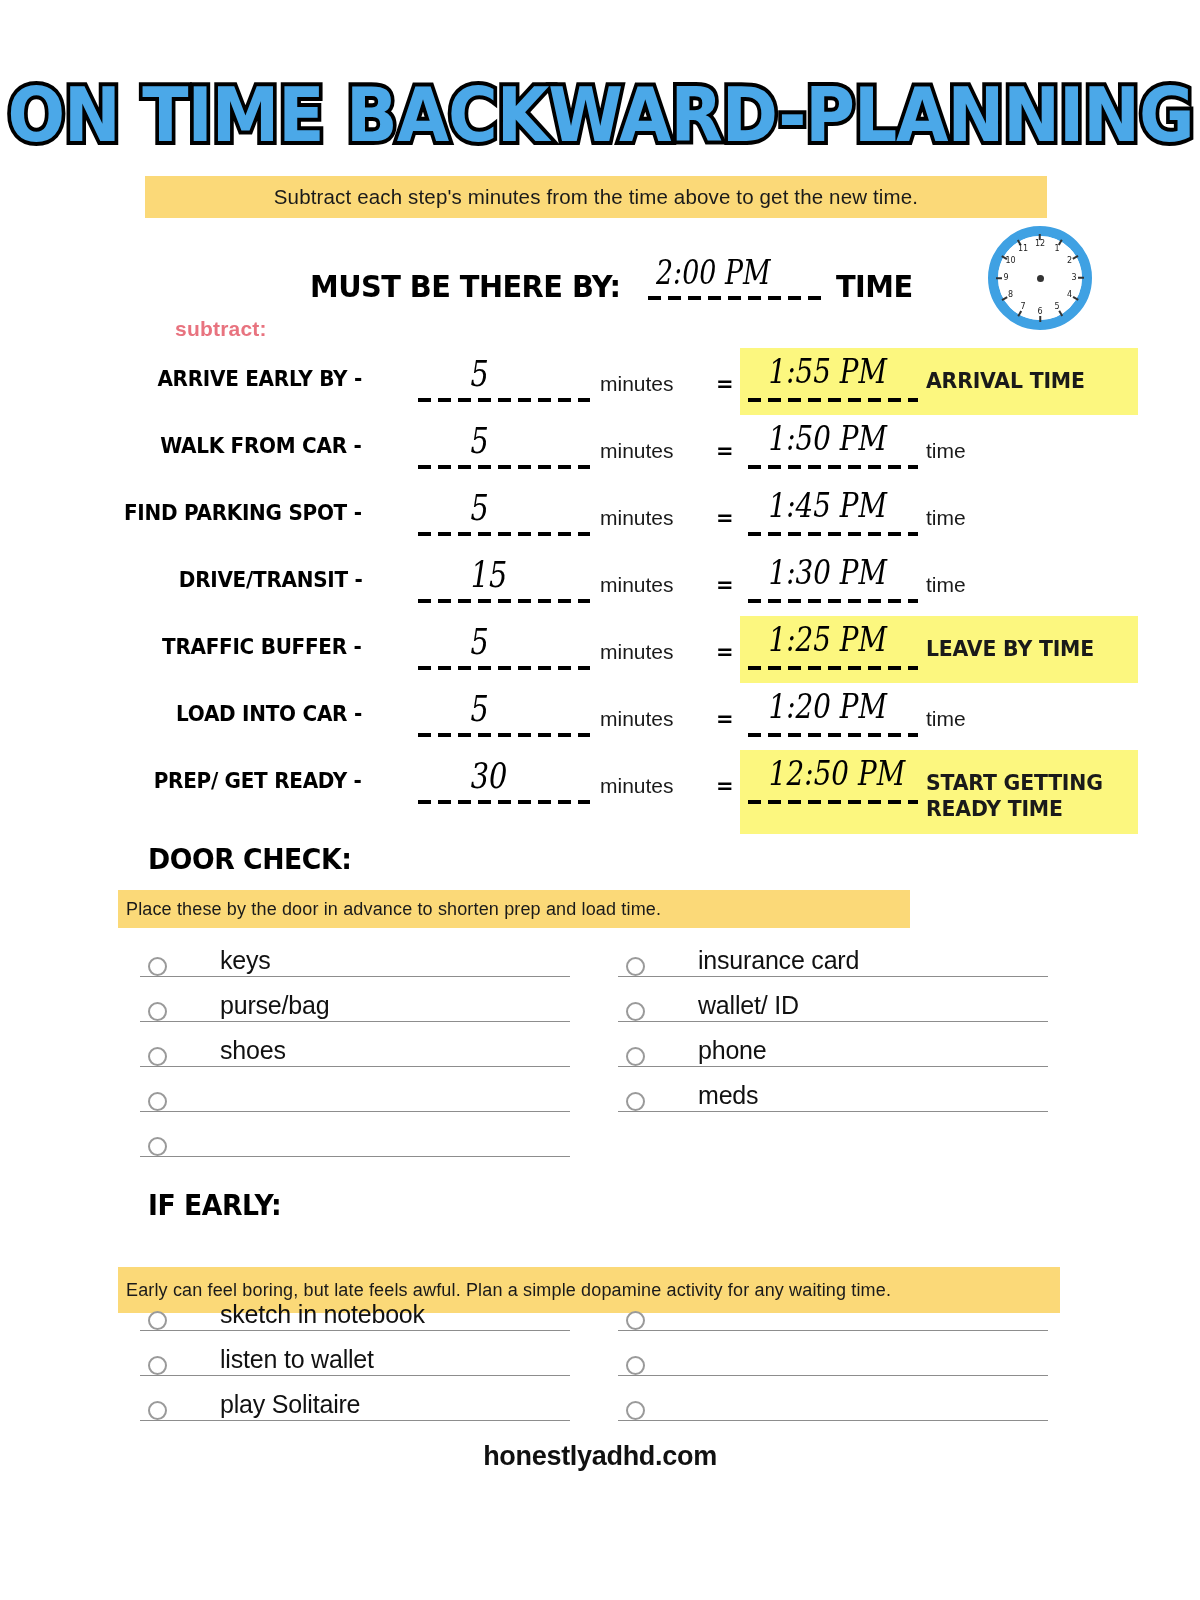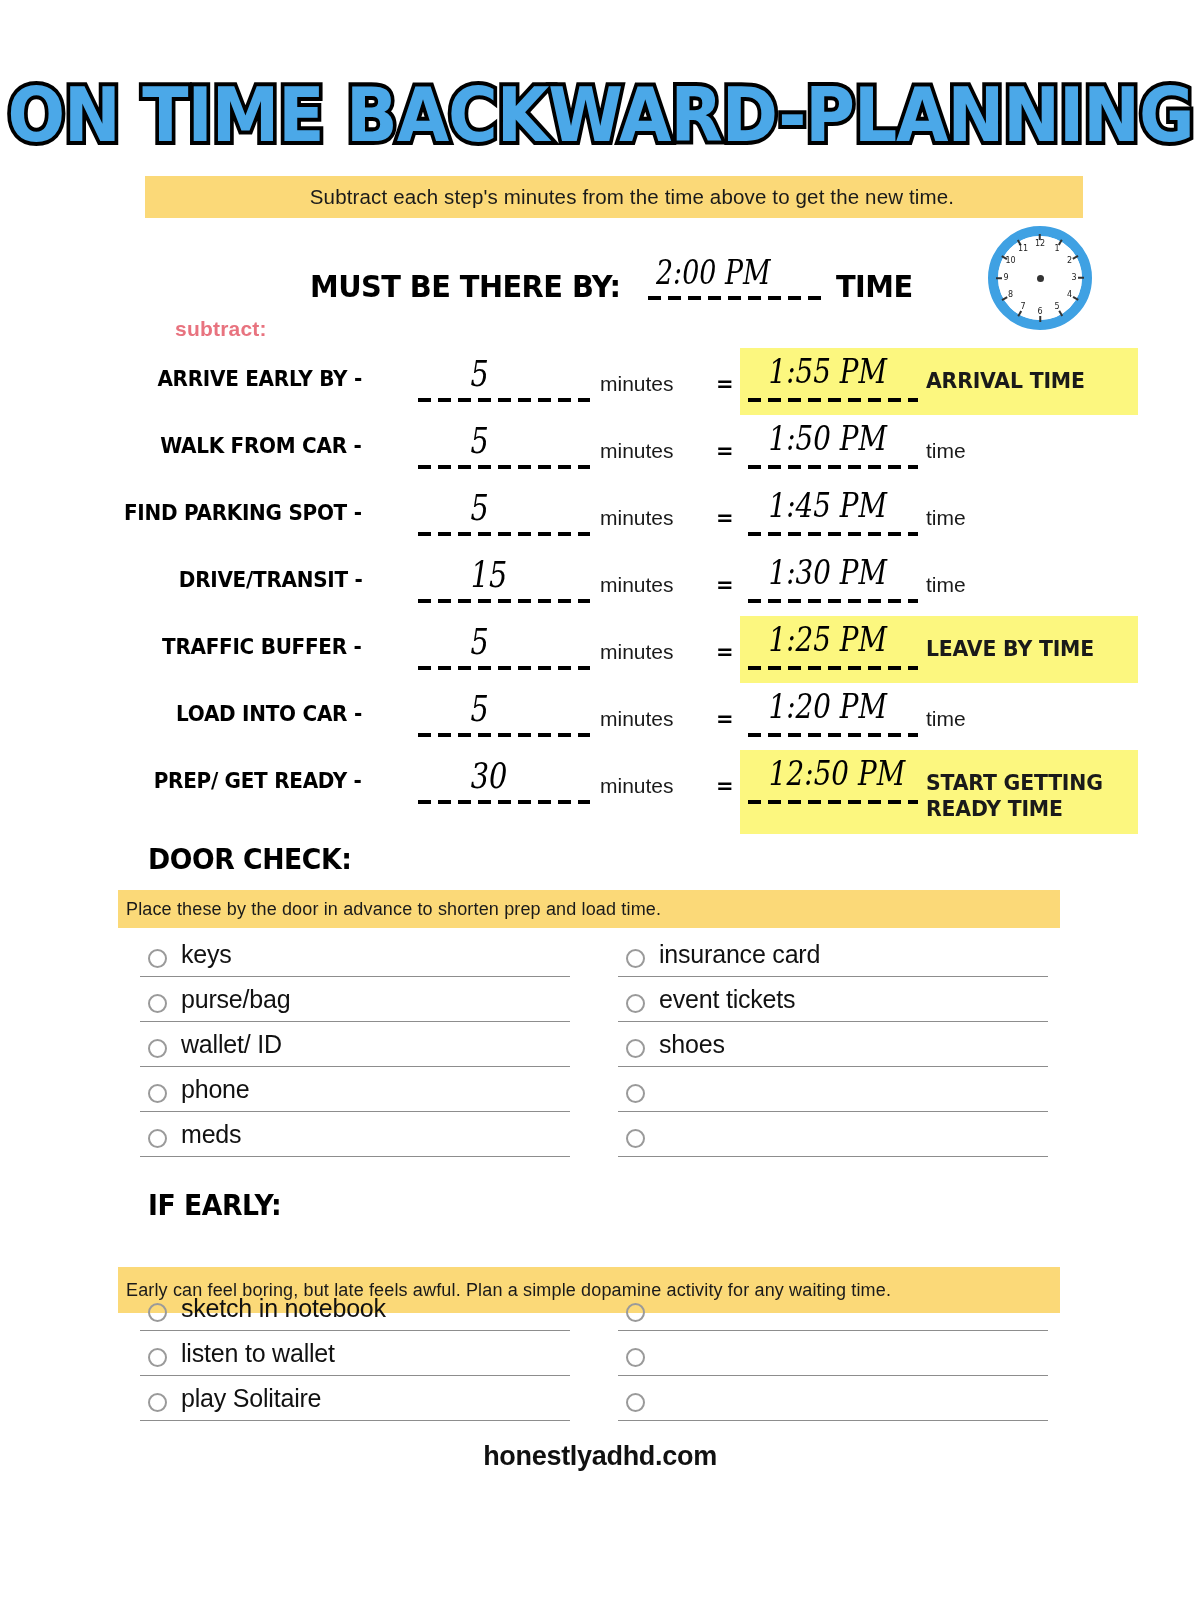--- a/index.html
+++ b/index.html
@@ -38,38 +38,37 @@
     paint-order: stroke fill;
     white-space: nowrap;
   }
 
   
   .banner {
     position: absolute;
     background: #FBD978;
     display: flex;
     align-items: center;
-    padding-left: 36px;
   }
   .banner span {
     font-size: 20.5px;
     color: #1a1a1a;
     letter-spacing: 0.15px;
   }
   #subtitle-banner {
     left: 145px;
     top: 176px;
     width: 902px;
     height: 42px;
     justify-content: center;
   }
   #doorcheck-banner {
     left: 118px;
     top: 890px;
-    width: 942px;
+    width: 792px;
     height: 38px;
     padding-left: 8px;
     box-sizing: border-box;
   }
   #doorcheck-banner span { font-size: 18px; }
   #ifearly-banner {
     left: 118px;
     top: 1267px;
     width: 942px;
     height: 46px;
@@ -310,24 +309,25 @@
     position: absolute;
     display: grid;
     grid-template-columns: 430px 430px;
     column-gap: 48px;
   }
   #doorcheck-list { left: 140px; top: 932px; }
   #ifearly-list   { left: 140px; top: 1286px; }
   .check-item {
     height: 45px;
     display: flex;
-    align-items: center;
+    align-items: flex-end;
     border-bottom: 1.6px solid #8d8d8d;
     padding-top: 2px;
     box-sizing: border-box;
+    gap: 39px;
   }
   .check-circle {
     width: 19px;
     height: 19px;
     border: 2px solid #9a9a9a;
     border-radius: 50%;
     box-sizing: border-box;
     margin: 6px 14px 0 8px;
     flex: 0 0 auto;
   }
@@ -519,24 +519,20 @@
     <div class="check-item">
       <div class="check-circle"></div>
       <div class="check-text">insurance card</div>
     </div>
     <div class="check-item">
       <div class="check-circle"></div>
       <div class="check-text">purse/bag</div>
     </div>
     <div class="check-item">
       <div class="check-circle"></div>
-      <div class="check-text">event tickets</div>
-    </div>
-    <div class="check-item">
-      <div class="check-circle"></div>
       <div class="check-text">wallet/ ID</div>
     </div>
     <div class="check-item">
       <div class="check-circle"></div>
       <div class="check-text">shoes</div>
     </div>
     <div class="check-item">
       <div class="check-circle"></div>
       <div class="check-text">phone</div>
     </div>

